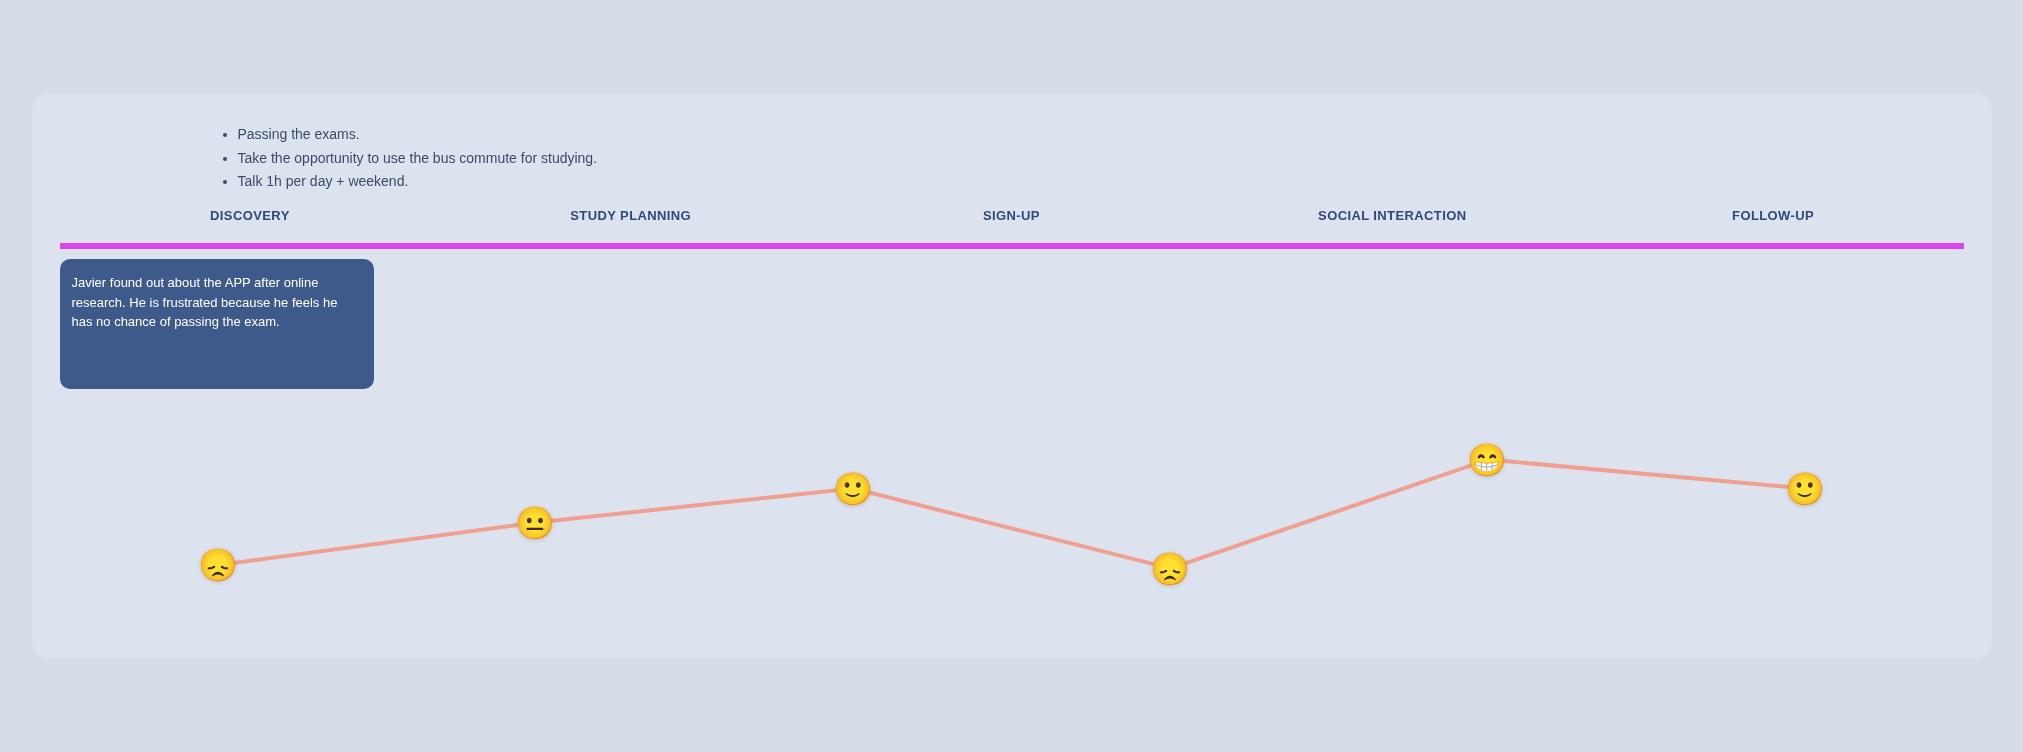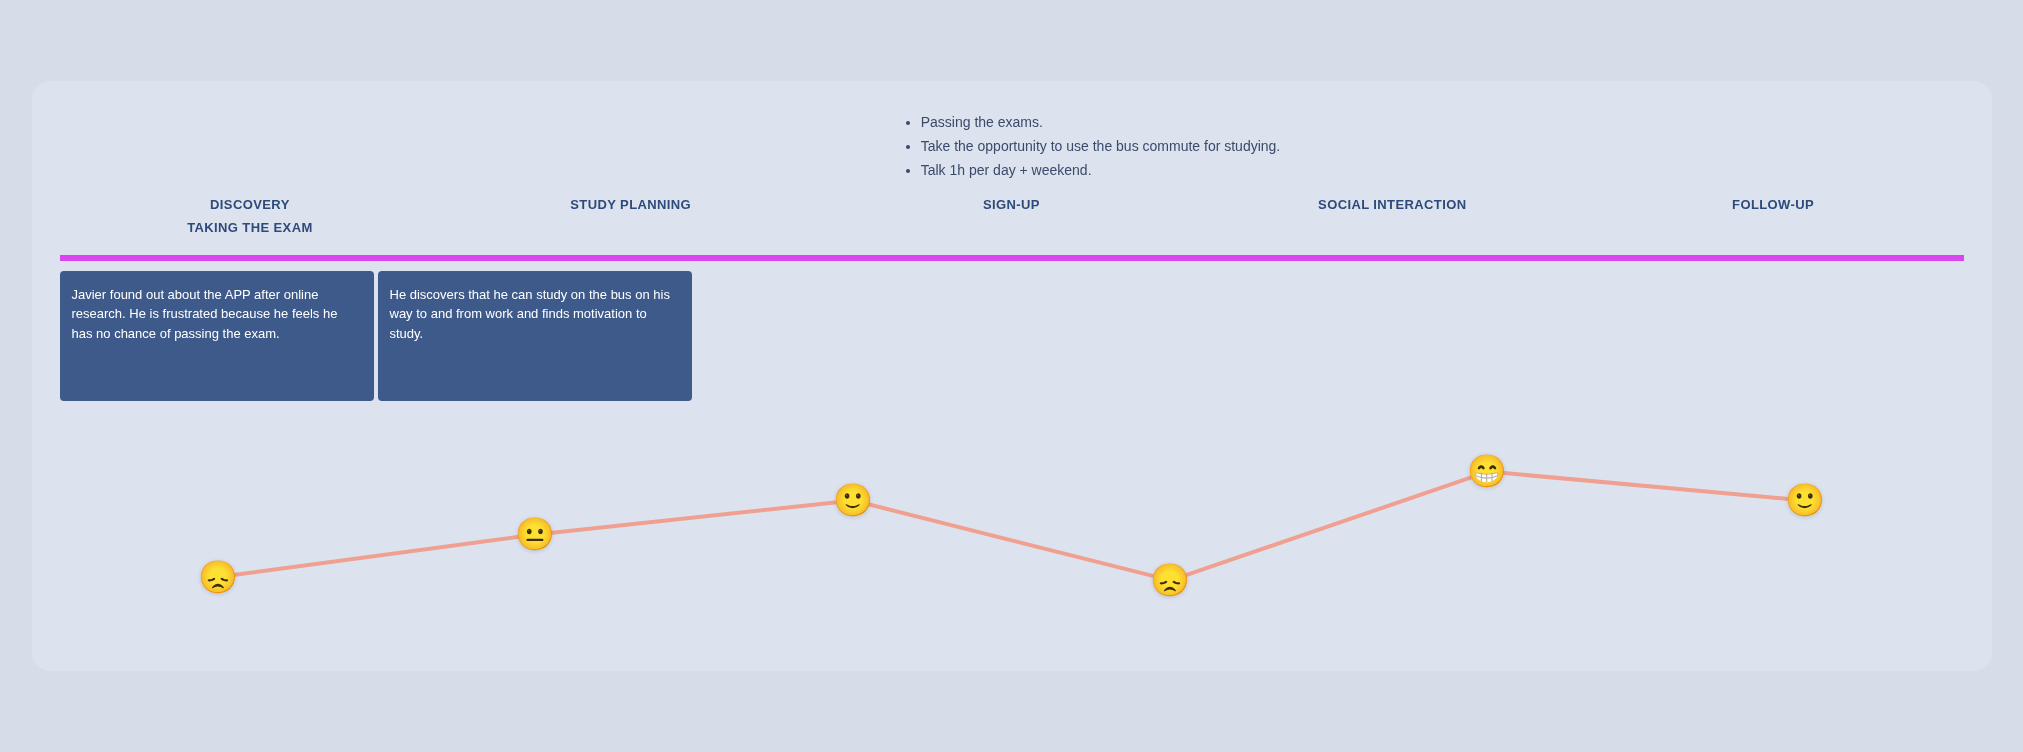--- a/index.html
+++ b/index.html
@@ -18,21 +18,20 @@
       width: 1960px;
       max-width: 100%;
       padding: 30px 28px 20px 28px;
       position: relative;
     }
     
     .top-section {
       display: flex;
       align-items: flex-start;
       margin-bottom: 10px;
-      justify-content: center;
     }
     .expectations-label {
       font-size: 17px;
       font-weight: 800;
       color: #2d4a7a;
       text-transform: none;
       min-width: 160px;
       padding-top: 2px;
     }
     .expectations-list {
@@ -62,21 +61,21 @@
     
     .story-boxes {
       display: grid;
       grid-template-columns: repeat(6, 1fr);
       gap: 4px;
       margin-bottom: 0;
     }
     .story-box {
       background: #3d5a8a;
       color: #ffffff;
-      border-radius: 4px;
+      border-radius: 10px;
       padding: 14px 12px;
       font-size: 13px;
       line-height: 1.5;
       min-height: 130px;
     }
     
     .chart-area {
       position: relative;
       height: 250px;
       margin-top: 0;
@@ -112,28 +111,26 @@
       <li>Talk 1h per day + weekend.</li>
     </ul>
   </div>
 
   <div class="stage-headers">
     <div class="stage-header">DISCOVERY</div>
     <div class="stage-header">STUDY PLANNING</div>
     <div class="stage-header">SIGN-UP</div>
     <div class="stage-header">SOCIAL INTERACTION</div>
     <div class="stage-header">FOLLOW-UP</div>
-    <div class="stage-header">TAKING THE EXAM</div>
   </div>
 
   <div class="story-boxes">
     <div class="story-box">Javier found out about the APP after online research.
 
 He is frustrated because he feels he has no chance of passing the exam.</div>
-    <div class="story-box">He discovers that he can study on the bus on his way to and from work and finds motivation to study.</div>
   </div>
 
   <div class="chart-area">
     <svg class="chart-svg" viewBox="0 0 1904 250" preserveAspectRatio="none">
 
     <path d="M 158.66666666666666 176 L 476 133.5 L 793.3333333333334 99.5 L 1110.6666666666667 179.4 L 1428 70.6 L 1745.3333333333333 99.5" stroke="#f0a090" stroke-width="4" fill="none" stroke-linejoin="round" stroke-linecap="round"></path>
       </svg>
     <div class="emoji-container">
 
     <span class="emoji-point" style="left: 8.33333%; top: 70.4%;">😞</span>

